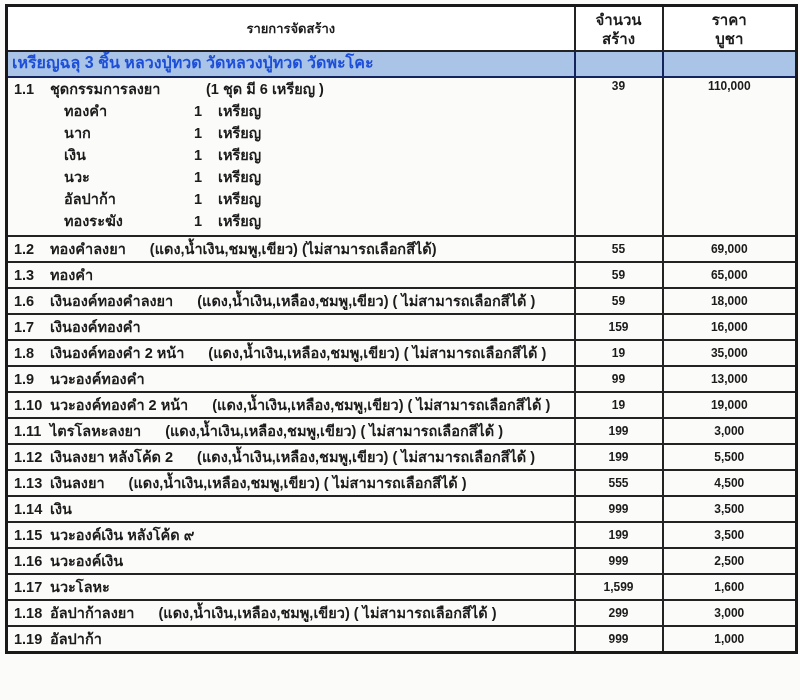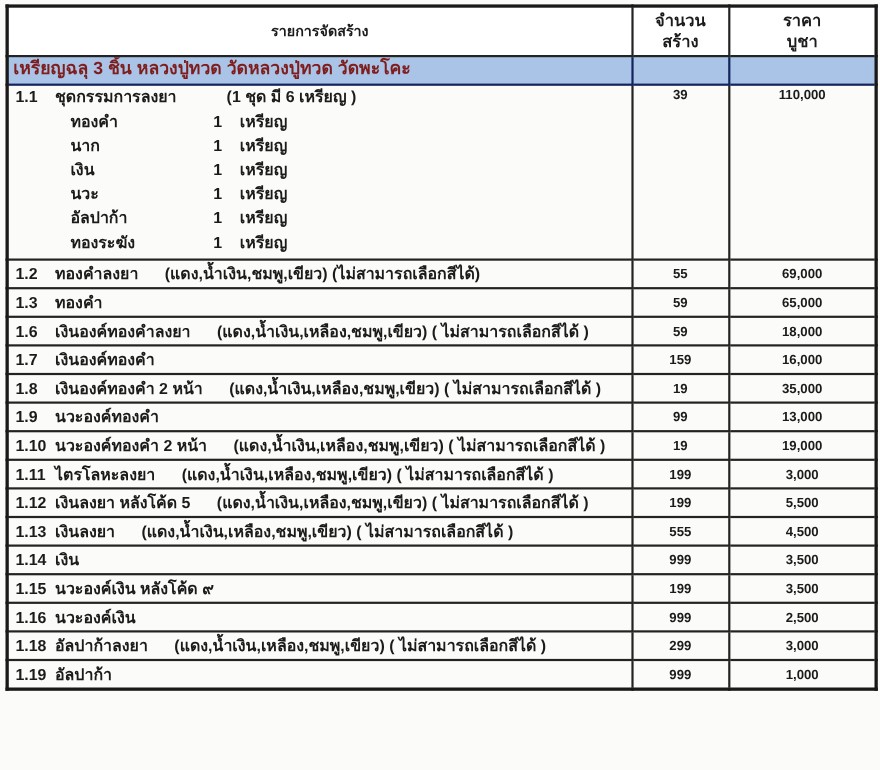--- a/index.html
+++ b/index.html
@@ -18,21 +18,21 @@
   
   thead th { font-weight: 700; vertical-align: middle; background: #ffffff; }
   th.item-head { font-size: 13px; height: 43px; text-align: center; }
   th.num-head { font-size: 15px; }
   .head-line { line-height: 19px; text-align: center; }
   
   tr.banner-row td {
     background: #a9c4e6; border-color: #13235c; height: 22px;
   }
   .banner-text {
-    font-size: 16px; font-weight: 800; color: #7f1d1d;
+    font-size: 16px; font-weight: 800; color: #1d4ed8;
     padding: 0 0 2px 4px; line-height: 22px; white-space: nowrap; overflow: hidden;
   }
   
   tr.data-row { height: 22px; }
   td.item-cell {
     font-size: 14.5px; font-weight: 700; padding: 0 4px 1px 6px;
     white-space: nowrap; overflow: hidden; vertical-align: middle;
   }
   td.qty-cell, td.price-cell {
     font-size: 12px; font-weight: 700; text-align: center; vertical-align: middle;
@@ -180,21 +180,21 @@
   <tr class="data-row">
     <td class="item-cell">
       <span class="no">1.11</span><span class="nm">ไตรโลหะลงยา</span><span class="detail">(แดง,น้ำเงิน,เหลือง,ชมพู,เขียว) ( ไม่สามารถเลือกสีได้ )</span>
     </td>
     <td class="qty-cell">199</td>
     <td class="price-cell">3,000</td>
   </tr>
 
   <tr class="data-row">
     <td class="item-cell">
-      <span class="no">1.12</span><span class="nm">เงินลงยา หลังโค้ด 5</span><span class="detail">(แดง,น้ำเงิน,เหลือง,ชมพู,เขียว) ( ไม่สามารถเลือกสีได้ )</span>
+      <span class="no">1.12</span><span class="nm">เงินลงยา หลังโค้ด 2</span><span class="detail">(แดง,น้ำเงิน,เหลือง,ชมพู,เขียว) ( ไม่สามารถเลือกสีได้ )</span>
     </td>
     <td class="qty-cell">199</td>
     <td class="price-cell">5,500</td>
   </tr>
 
   <tr class="data-row">
     <td class="item-cell">
       <span class="no">1.13</span><span class="nm">เงินลงยา</span><span class="detail">(แดง,น้ำเงิน,เหลือง,ชมพู,เขียว) ( ไม่สามารถเลือกสีได้ )</span>
     </td>
     <td class="qty-cell">555</td>
@@ -218,20 +218,27 @@
   </tr>
 
   <tr class="data-row">
     <td class="item-cell">
       <span class="no">1.16</span><span class="nm">นวะองค์เงิน</span><span class="detail"></span>
     </td>
     <td class="qty-cell">999</td>
     <td class="price-cell">2,500</td>
   </tr>
 
+  <tr class="data-row">
+    <td class="item-cell">
+      <span class="no">1.17</span><span class="nm">นวะโลหะ</span><span class="detail"></span>
+    </td>
+    <td class="qty-cell">1,599</td>
+    <td class="price-cell">1,600</td>
+  </tr>
 
   <tr class="data-row">
     <td class="item-cell">
       <span class="no">1.18</span><span class="nm">อัลปาก้าลงยา</span><span class="detail">(แดง,น้ำเงิน,เหลือง,ชมพู,เขียว) ( ไม่สามารถเลือกสีได้ )</span>
     </td>
     <td class="qty-cell">299</td>
     <td class="price-cell">3,000</td>
   </tr>
 
   <tr class="data-row">

